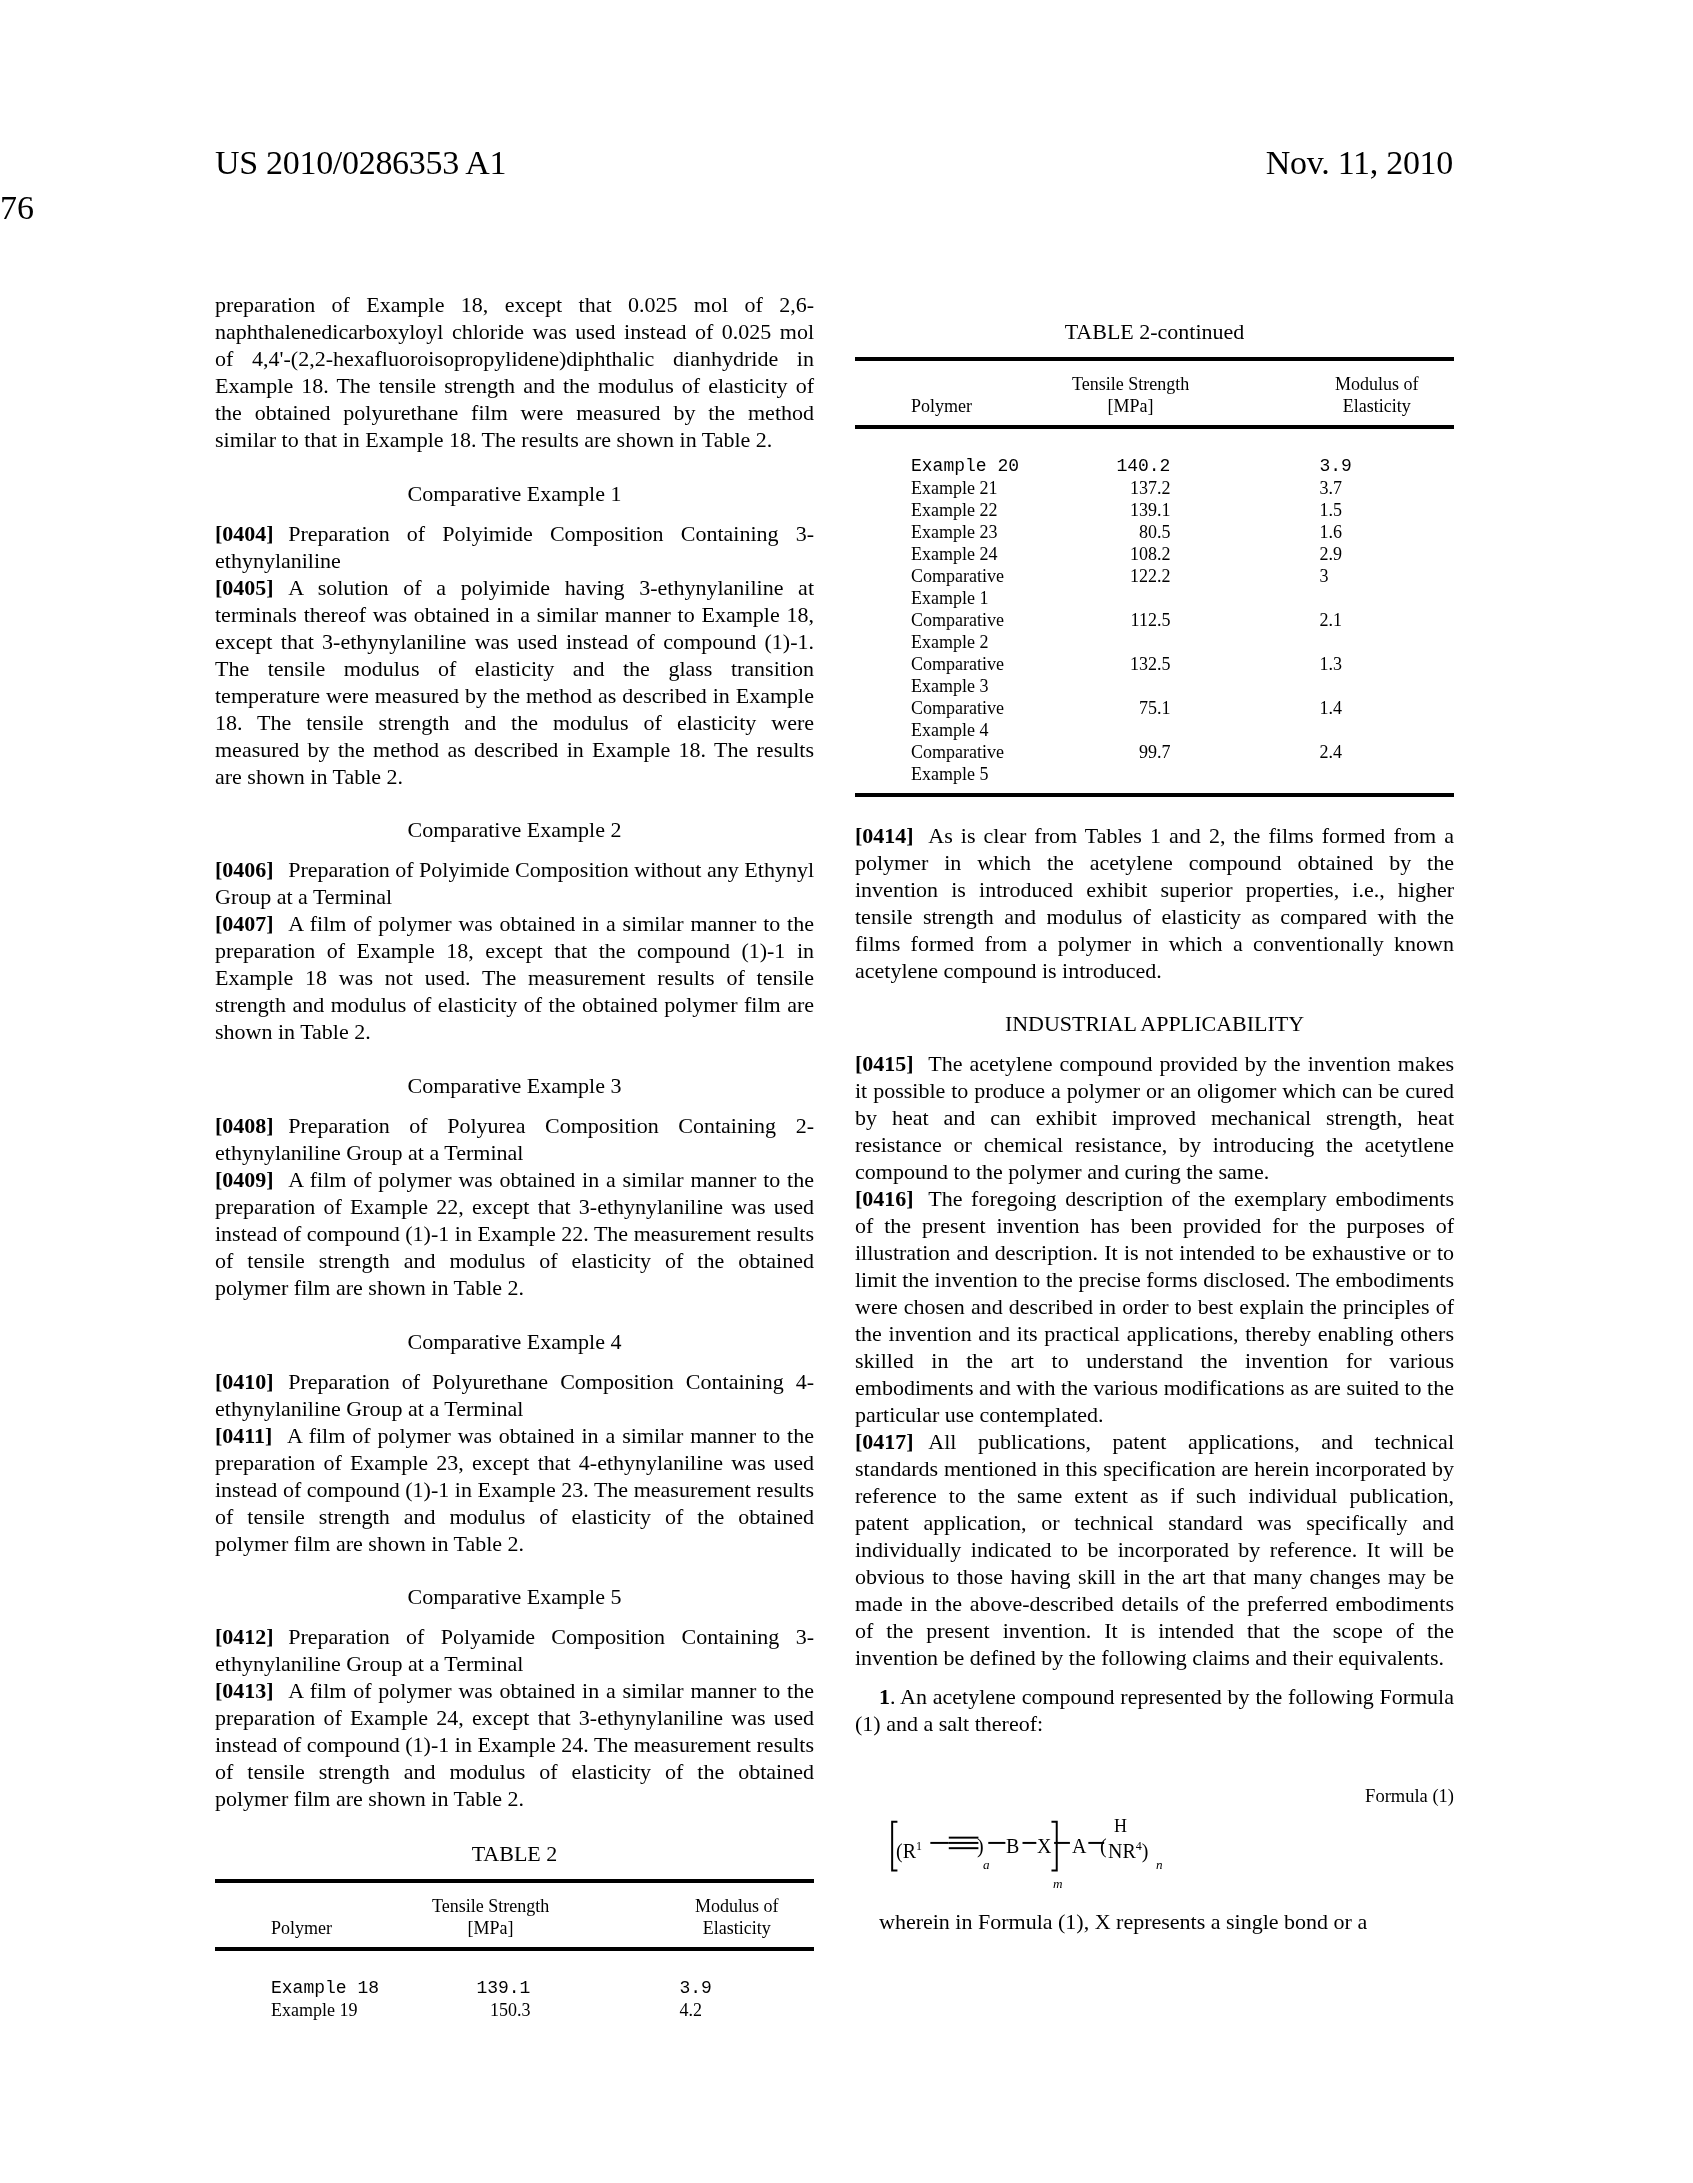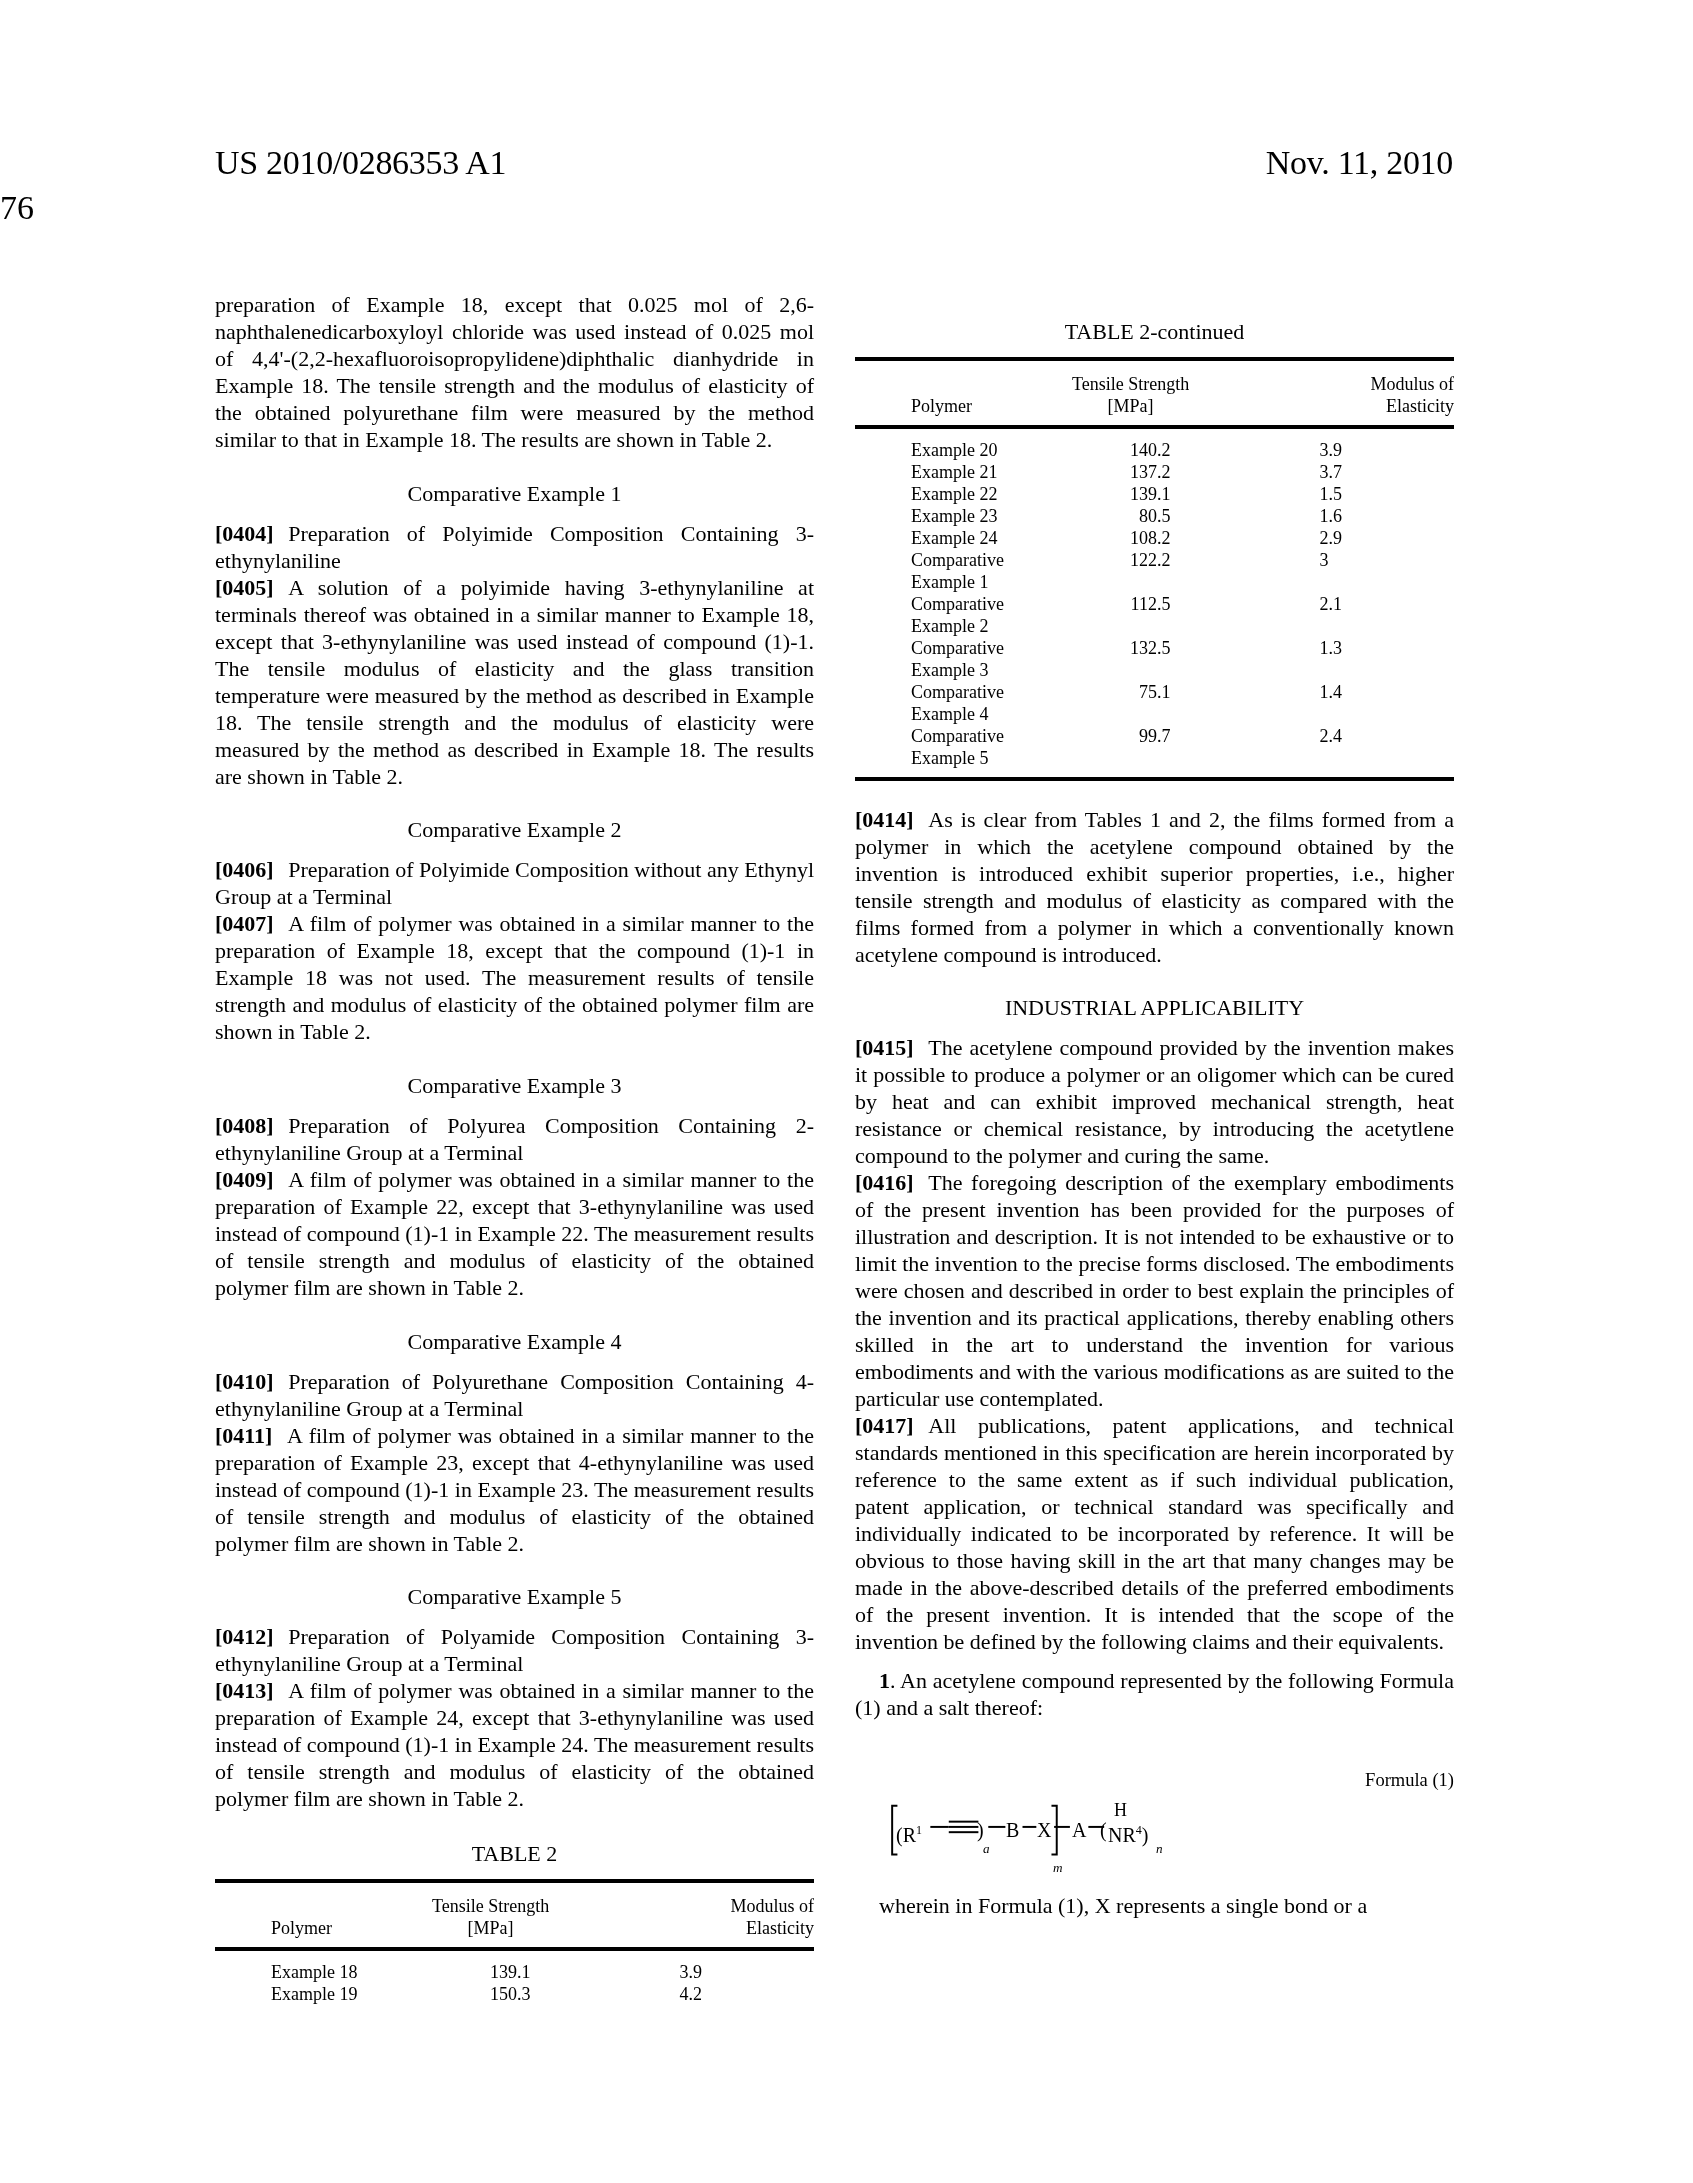--- a/index.html
+++ b/index.html
@@ -19,27 +19,27 @@
   p { margin: 0; text-align: justify; hyphens: manual; }
   .para-num { font-weight: bold; margin-right: 14.6px; font-family: Liberation Serif, serif; }
   .heading { text-align: center; margin: 26.5px 0 13.2px 0; }
 
   .tbl-title { text-align: center; margin: 0 0 12px 0; }
   .tbl { width: 100%; border-collapse: collapse; font-size: 18px; line-height: 22px; }
   .tbl thead tr.rule-top td { border-top: 4.6px solid #000; padding: 0; height: 0; }
   .tbl thead th { font-weight: normal; vertical-align: bottom; padding: 12px 0 8px 0; }
   .tbl thead tr.hd th { border-bottom: 4.6px solid #000; }
   .tbl tbody td { padding: 0; vertical-align: top; }
-  .tbl tbody tr.first td { padding-top: 10px; }
+  .tbl tbody tr.first td { padding-top: 26px; font-family: Liberation Mono, monospace; }
   .tbl tbody tr.last td { padding-bottom: 8px; border-bottom: 4.6px solid #000; }
   .c-poly { text-align: left; padding-left: 56px !important; width: 36%; }
   .c-ts { text-align: right; padding-right: 20px !important; width: 20%; }
   .c-mod { text-align: left; padding-left: 129px !important; width: 44%; }
   th.c-ts { text-align: center; padding-right: 0 !important; }
-  th.c-mod { text-align: right; padding-left: 109px !important; }
+  th.c-mod { text-align: center; padding-left: 109px !important; }
   .tbl-left thead th.c-poly { padding-left: 56px; }
 
   .claim { text-indent: 24px; }
   .claim-num { font-weight: bold; }
   .formula-label { text-align: right; font-size: 18.5px; margin-top: 46px; }
   .formula { position: relative; height: 79px; font-size: 20px; }
   .wherein { margin-top: 18.5px; padding-left: 24px; text-indent: 0px; }
   .wherein-body { padding-left: 24px; }
 </style>
 </head>

